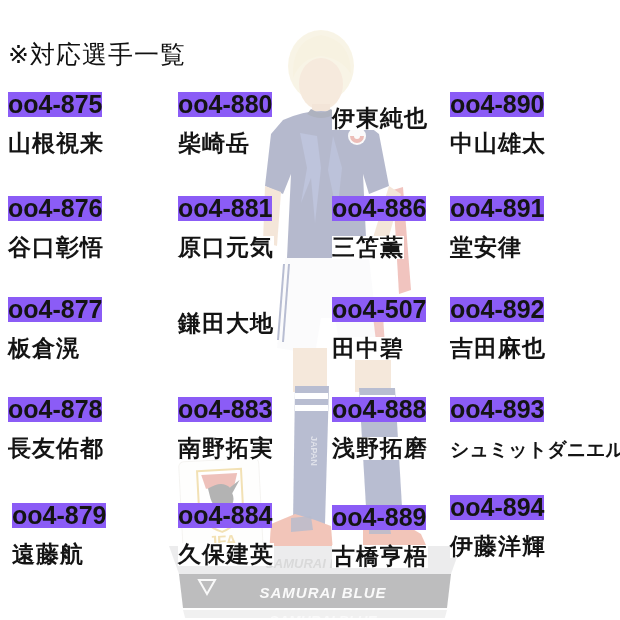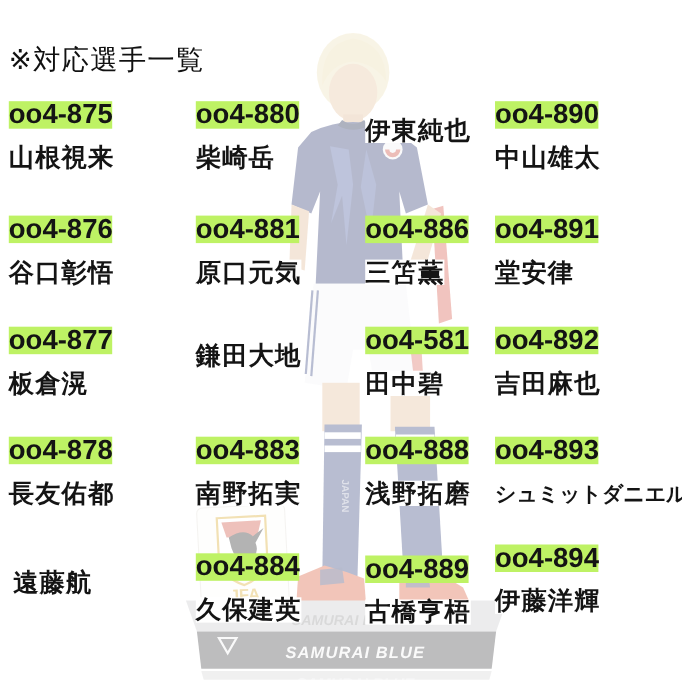--- a/index.html
+++ b/index.html
@@ -14,21 +14,21 @@
   }
   .title{
     position:absolute;left:8px;top:18px;z-index:2;
     font-size:25px;font-weight:normal;color:#111;letter-spacing:1px;
     white-space:nowrap;
     margin-top:20px;
   }
   .cell{position:absolute;z-index:2;}
   .code{
     font-weight:bold;font-size:25px;line-height:1.0;color:#141414;
-    background:#bef264;width:max-content;letter-spacing:0;
+    background:#8b5cf6;width:max-content;letter-spacing:0;
   }
   .pname{
     font-weight:bold;font-size:23px;line-height:1.0;color:#141414;
     background:#fff;width:max-content;letter-spacing:1px;margin-top:15px;
     white-space:nowrap;
     text-align:center;
   }
   .pname.small{font-size:19px;letter-spacing:0;margin-top:18px;}
 </style>
 </head>
@@ -110,20 +110,21 @@
 </div>
 <div class="cell" style="left:8px;top:297px">
   <div class="code">oo4-877</div>
   <div class="pname">板倉滉</div>
 </div>
 <div class="cell" style="left:8px;top:397px">
   <div class="code">oo4-878</div>
   <div class="pname">長友佑都</div>
 </div>
 <div class="cell" style="left:12px;top:503px">
+  <div class="code">oo4-879</div>
   <div class="pname">遠藤航</div>
 </div>
 
 <div class="cell" style="left:178px;top:92px">
   <div class="code">oo4-880</div>
   <div class="pname">柴崎岳</div>
 </div>
 <div class="cell" style="left:178px;top:196px">
   <div class="code">oo4-881</div>
   <div class="pname">原口元気</div>
@@ -141,21 +142,21 @@
 </div>
 
 <div class="cell" style="left:332px;top:92px">
   <div class="pname">伊東純也</div>
 </div>
 <div class="cell" style="left:332px;top:196px">
   <div class="code">oo4-886</div>
   <div class="pname">三笘薫</div>
 </div>
 <div class="cell" style="left:332px;top:297px">
-  <div class="code">oo4-581</div>
+  <div class="code">oo4-507</div>
   <div class="pname">田中碧</div>
 </div>
 <div class="cell" style="left:332px;top:397px">
   <div class="code">oo4-888</div>
   <div class="pname">浅野拓磨</div>
 </div>
 <div class="cell" style="left:332px;top:505px">
   <div class="code">oo4-889</div>
   <div class="pname">古橋亨梧</div>
 </div>

